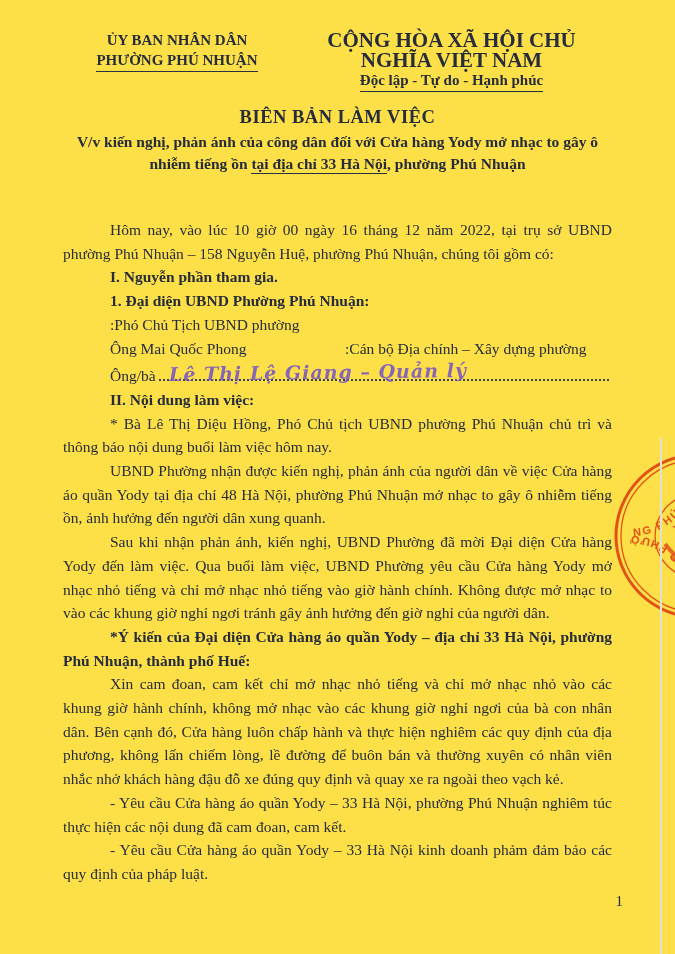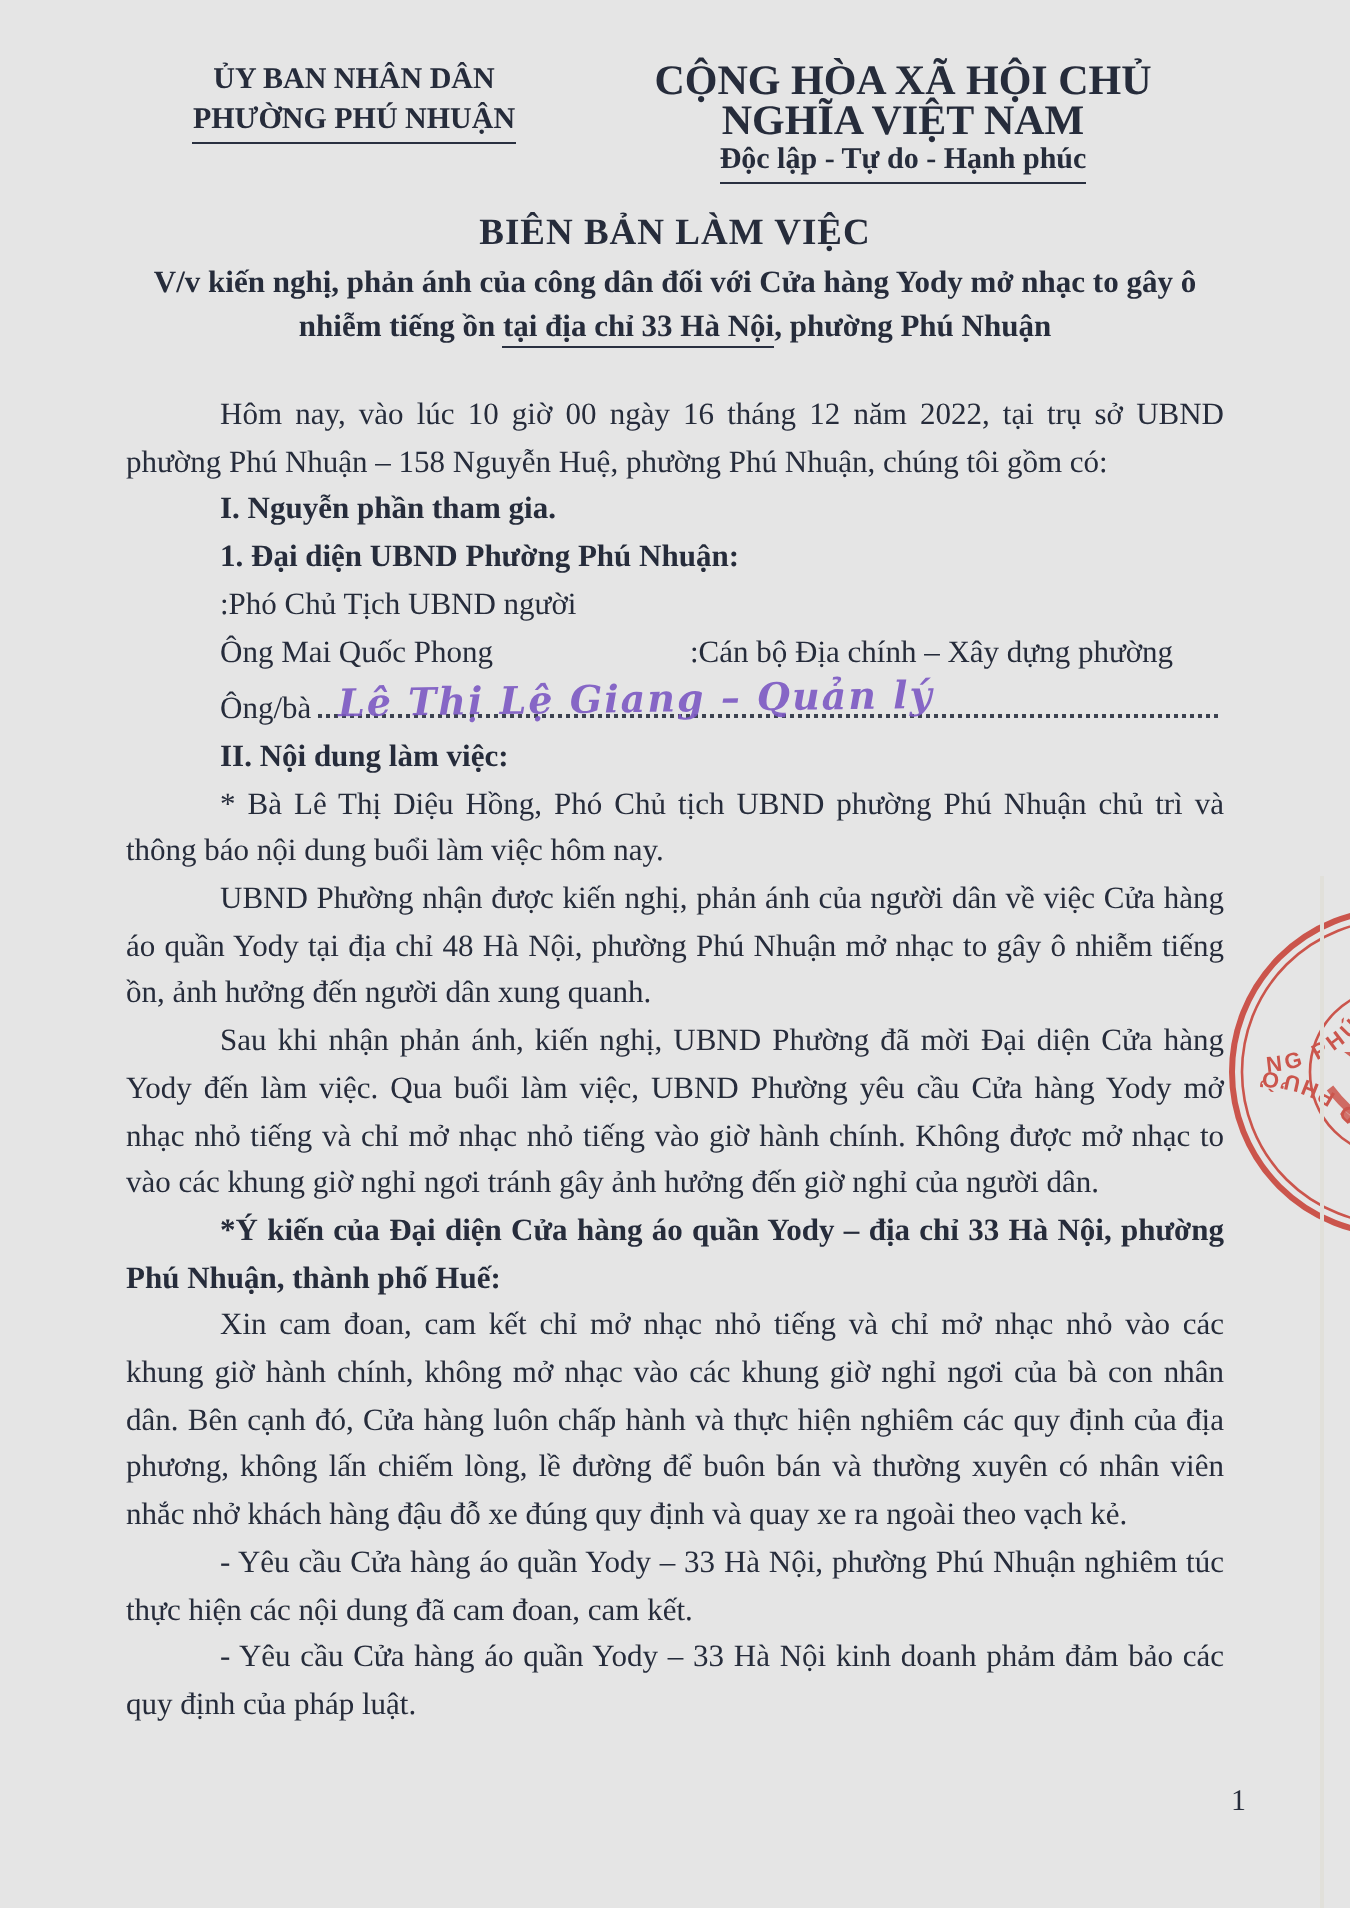--- a/index.html
+++ b/index.html
@@ -1,19 +1,19 @@
 <!DOCTYPE html>
 <html><head>
 <meta charset="utf-8">
 <style>
   html,body{margin:0;padding:0;background:#ffffff;}
   .page{
     position:relative;
     width:675px;height:954px;
-    background:#e5e5e5;
+    background:#fde047;
     overflow:hidden;
     font-family:"Liberation Serif","DejaVu Serif",serif;
     color:#262c3b;
   }
   .content{padding:30px 63px 0 63px;}
 
   
   .hdr{display:flex;font-weight:bold;text-align:center;font-size:15px;line-height:20px;}
   .hdr-left{width:228px;}
   .hdr-right{flex:1;}
@@ -22,21 +22,21 @@
 
   
   .doc-title{text-align:center;font-weight:bold;font-size:18.5px;margin-top:15px;letter-spacing:.5px;}
   .doc-subject{
     text-align:center;font-weight:bold;font-size:15.5px;line-height:22px;
     max-width:526px;margin:3px auto 0 auto;
   }
   .u2{border-bottom:1.6px solid #2a3040;padding-bottom:1px;}
 
   
-  .body{margin-top:21px;font-size:15.5px;line-height:23.7px;text-align:justify;}
+  .body{margin-top:43px;font-size:15.5px;line-height:23.7px;text-align:justify;}
   .para{margin:0;text-indent:47px;}
   .b{font-weight:bold;}
 
   .prow{display:flex;padding-left:47px;}
   .prow .pname{width:235px;}
   .prow .prole{flex:1;}
 
   .fillrow{display:flex;align-items:baseline;padding-left:47px;}
   .fillrow .lbl{white-space:nowrap;}
   .dots{
@@ -78,21 +78,21 @@
 
     <div class="doc-title">BIÊN BẢN LÀM VIỆC</div>
     <div class="doc-subject"><span>V/v kiến nghị, phản ánh của công dân đối với Cửa hàng Yody mở nhạc to gây ô nhiễm tiếng ồn </span><span class="u2">tại địa chỉ 33 Hà Nội</span><span>, phường Phú Nhuận</span></div>
 
     <div class="body">
       <p class="para">Hôm nay, vào lúc 10 giờ 00 ngày 16 tháng 12 năm 2022, tại trụ sở UBND phường Phú Nhuận – 158 Nguyễn Huệ, phường Phú Nhuận, chúng tôi gồm có:</p>
       <p class="para b">I. Nguyễn phần tham gia.</p>
       <p class="para b">1. Đại diện UBND Phường Phú Nhuận:</p>
 
       <div class="prow">
-        <span class="prole">:Phó Chủ Tịch UBND người</span>
+        <span class="prole">:Phó Chủ Tịch UBND phường</span>
       </div>
       <div class="prow">
         <span class="pname">Ông Mai Quốc Phong</span>
         <span class="prole">:Cán bộ Địa chính – Xây dựng phường</span>
       </div>
 
 
       <div class="fillrow">
         <span class="lbl">Ông/bà</span>
         <span class="dots">

